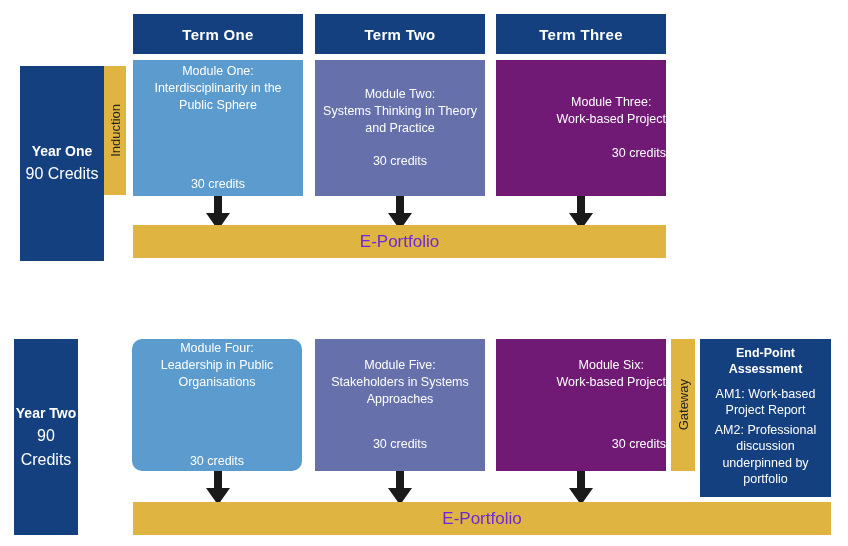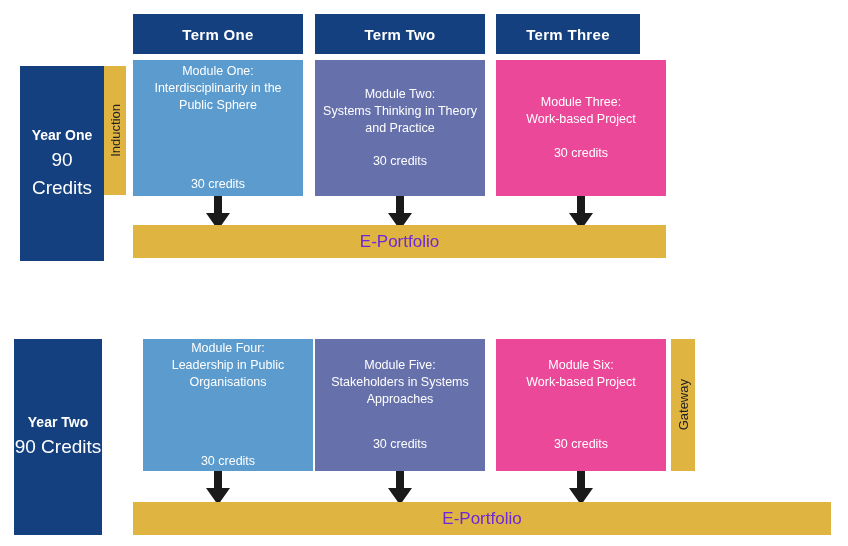--- a/index.html
+++ b/index.html
@@ -41,21 +41,21 @@
   
   .year-block {
     background: #14407f;
   }
   .year-block .year-name {
     font-size: 14px;
     font-weight: bold;
     line-height: 1.5;
   }
   .year-block .year-credits {
-    font-size: 19px;
+    font-size: 16px;
     font-weight: normal;
     line-height: 1.5;
   }
 
   
   .vstrip {
     background: #e0b441;
   }
   .vstrip .vlabel {
     writing-mode: vertical-rl;
@@ -72,21 +72,21 @@
     line-height: 1.35;
     white-space: pre-line;
   }
   .module .module-credits {
     font-size: 12.5px;
     line-height: 1.35;
     margin-top: 17px;
   }
   .mod-blue   { background: #5b9bcd; gap: 46px; }
   .mod-purple { background: #6670ab; }
-  .mod-green  { background: #ec4899; }
+  .mod-green  { background: #701a75; align-items: flex-end; }
 
   
   .eportfolio {
     background: #e0b441;
     color: #6d28d9;
     font-size: 17px;
     justify-content: center;
   }
 
   
@@ -120,21 +120,21 @@
 <body>
 
 <div id="diagram">
 
   <div class="box term-header" style="left:133px; top:14px; width:170px; height:40px;">
     <span>Term One</span>
   </div>
   <div class="box term-header" style="left:315px; top:14px; width:170px; height:40px;">
     <span>Term Two</span>
   </div>
-  <div class="box term-header" style="left:496px; top:14px; width:144px; height:40px;">
+  <div class="box term-header" style="left:496px; top:14px; width:170px; height:40px;">
     <span>Term Three</span>
   </div>
 
   <div class="box year-block" style="left:20px; top:66px; width:84px; height:195px;">
     <div class="year-name">Year One</div>
     <div class="year-credits">90 Credits</div>
   </div>
 
   <div class="box vstrip" style="left:104px; top:66px; width:22px; height:129px;">
     <span class="vlabel">Induction</span>
@@ -173,26 +173,26 @@
   <div class="arrow" style="left:568px; top:196px; height:34px;">
     <svg width="26" height="34" viewBox="0 0 26 34" aria-hidden="true">
       <polygon points="9,0 17,0 17,17 25,17 13,34 1,17 9,17" fill="#1a1a1a"></polygon>
     </svg>
   </div>
 
   <div class="box eportfolio" style="left:133px; top:225px; width:533px; height:33px;">
     <span>E-Portfolio</span>
   </div>
 
-  <div class="box year-block" style="left:14px; top:339px; width:88px; height:196px;">
+  <div class="box year-block" style="left:14px; top:339px; width:64px; height:196px;">
     <div class="year-name">Year Two</div>
     <div class="year-credits">90 Credits</div>
   </div>
 
-  <div class="box module mod-blue" style="left:143px; top:339px; width:170px; height:132px;">
+  <div class="box module mod-blue" style="left:132px; top:339px; width:170px; height:132px;border-radius:10px;">
     <div class="module-title">Module Four:
 Leadership in Public
 Organisations</div>
     <div class="module-credits">30 credits</div>
   </div>
 
   <div class="box module mod-purple" style="left:315px; top:339px; width:170px; height:132px;gap:11px;">
     <div class="module-title">Module Five:
 Stakeholders in Systems
 Approaches</div>
@@ -202,20 +202,30 @@
   <div class="box module mod-green" style="left:496px; top:339px; width:170px; height:132px;gap:28px;">
     <div class="module-title">Module Six:
 Work-based Project</div>
     <div class="module-credits">30 credits</div>
   </div>
 
   <div class="box vstrip" style="left:671px; top:339px; width:24px; height:132px;">
     <span class="vlabel">Gateway</span>
   </div>
 
+  <div class="box epa" style="left:700px; top:339px; width:131px; height:158px;">
+    <div class="epa-title">End-Point
+Assessment</div>
+    <div class="epa-line">AM1: Work-based
+Project Report</div>
+    <div class="epa-line">AM2: Professional
+discussion
+underpinned by
+portfolio</div>
+  </div>
 
   <div class="arrow" style="left:205px; top:471px; height:34px;">
     <svg width="26" height="34" viewBox="0 0 26 34" aria-hidden="true">
       <polygon points="9,0 17,0 17,17 25,17 13,34 1,17 9,17" fill="#1a1a1a"></polygon>
     </svg>
   </div>
   <div class="arrow" style="left:387px; top:471px; height:34px;">
     <svg width="26" height="34" viewBox="0 0 26 34" aria-hidden="true">
       <polygon points="9,0 17,0 17,17 25,17 13,34 1,17 9,17" fill="#1a1a1a"></polygon>
     </svg>

